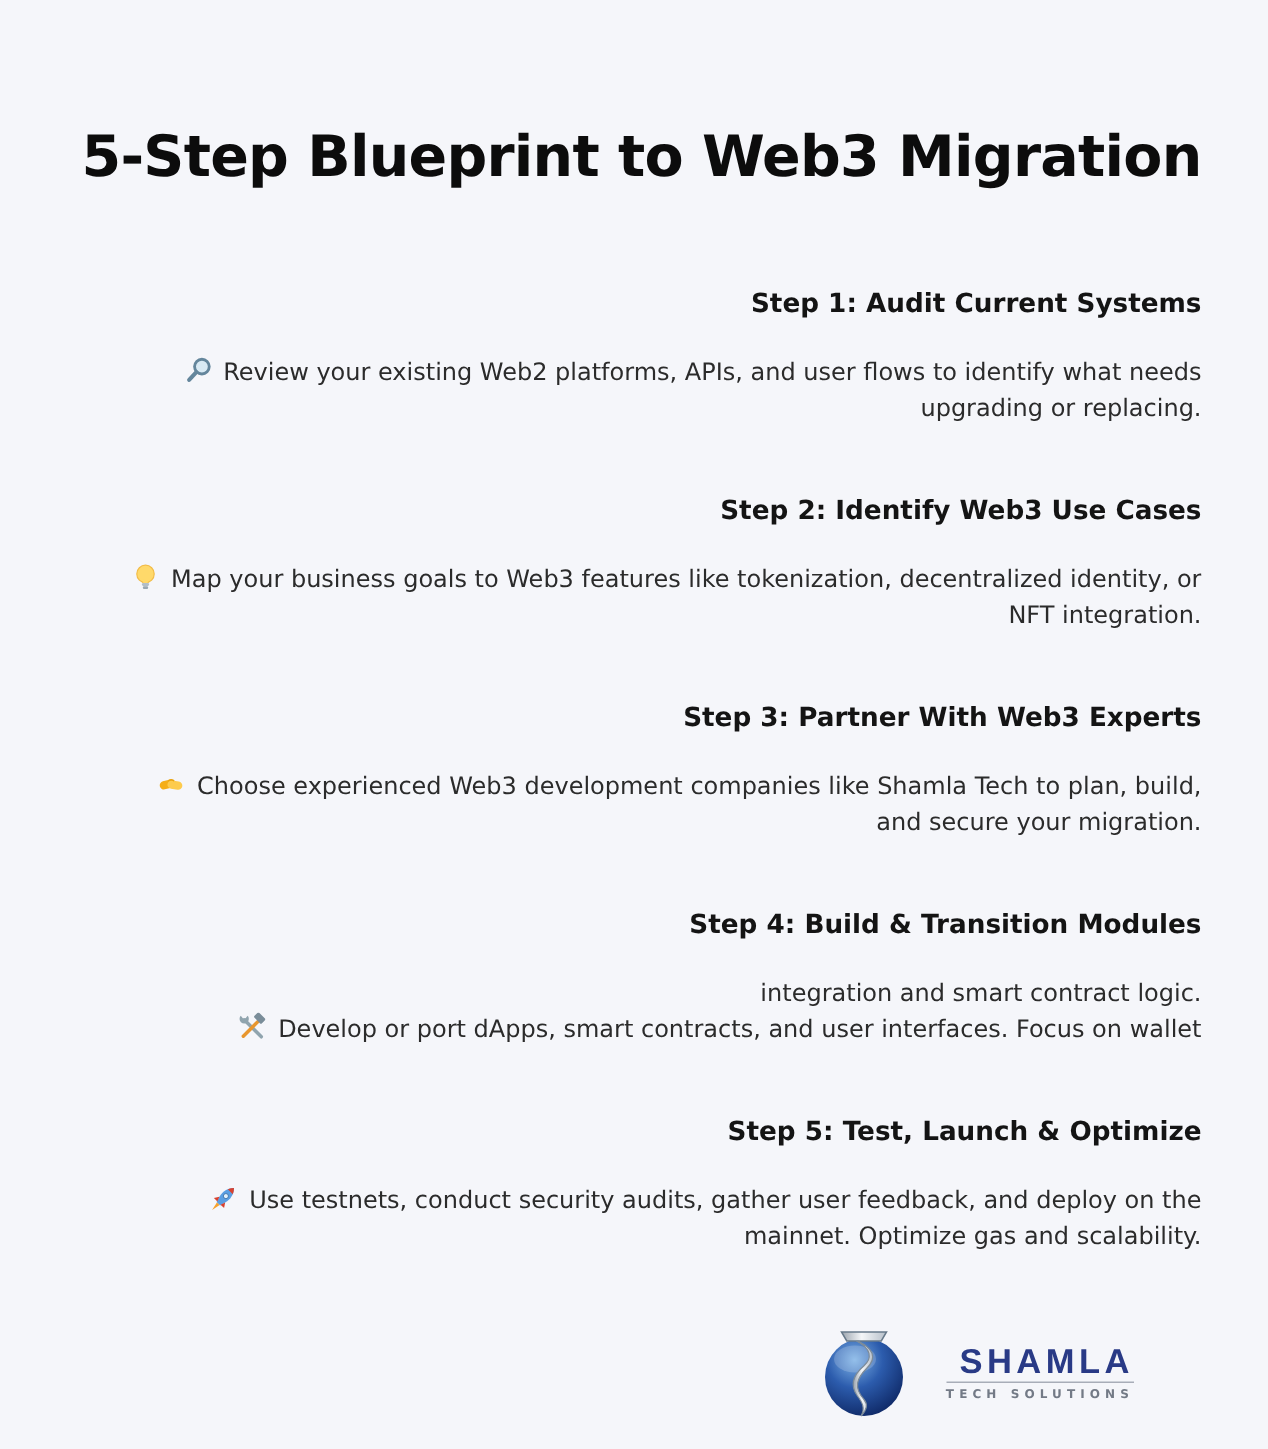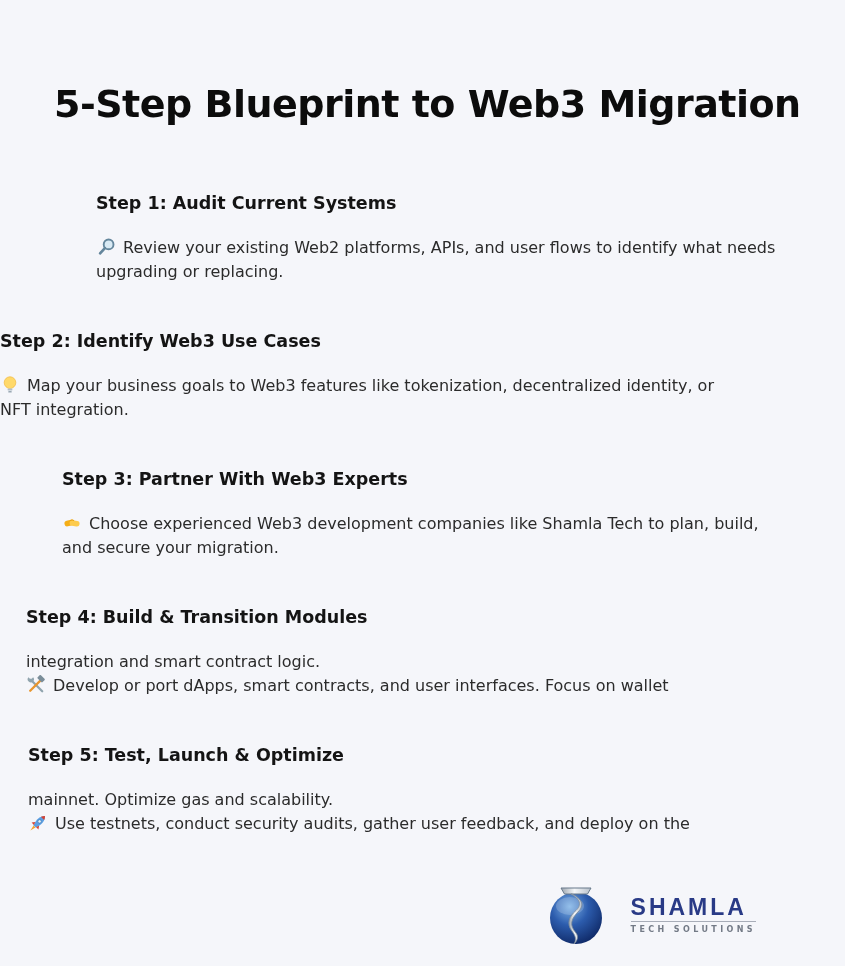--- a/index.html
+++ b/index.html
@@ -7,20 +7,21 @@
   body {
     font-family: "DejaVu Sans", "Liberation Sans", sans-serif;
     background: #f5f6fa;
   }
   .page {
     position: relative;
     width: 801px;
     height: 966px;
     background: #f5f6fa;
     overflow: hidden;
+    text-align: right;
   }
   .content { padding-top: 80px; }
   .page-title {
     margin-left: 54px;
     margin-bottom: 63px;
     font-size: 38px;
     line-height: 48px;
     font-weight: bold;
     letter-spacing: -0.5px;
     color: #0c0c0c;
@@ -154,33 +155,33 @@
               <rect x="11.6" y="1.4" width="7" height="4.6" rx="1" fill="#7a8d99" transform="rotate(45 15.1 3.7)"></rect>
             </svg>
           </span><span>Develop or port dApps, smart contracts, and user interfaces. Focus on wallet</span>
         </div>
       </div>
     </section>
 
     <section class="step step-5">
       <h2 class="step-heading">Step 5: Test, Launch &amp; Optimize</h2>
       <div class="desc">
-        <div class="desc-line">mainnet. Optimize gas and scalability.</div>
         <div class="desc-line">
           <span class="emoji">
             <svg viewBox="0 0 20 20">
               <path d="M17 3 C13 3 9.4 5.2 7.3 8.9 L5.4 12.3 L7.7 14.6 L11.1 12.7 C14.8 10.6 17 7 17 3 Z" fill="#5b9fe3"></path>
               <path d="M17 3 C15.6 3 14.2 3.3 12.9 3.8 L16.2 7.1 C16.7 5.8 17 4.4 17 3 Z" fill="#d8412f"></path>
               <circle cx="11.6" cy="8.4" r="1.7" fill="#e3f1fb" stroke="#3b71a8" stroke-width="0.6"></circle>
               <path d="M7.3 8.9 L3.6 9.6 L5.9 12 Z" fill="#d8412f"></path>
               <path d="M11.1 12.7 L10.4 16.4 L8 14.1 Z" fill="#d8412f"></path>
               <path d="M5.6 12.6 L2.4 17.6 L7.4 14.4 Z" fill="#f6a12c"></path>
             </svg>
           </span><span>Use testnets, conduct security audits, gather user feedback, and deploy on the</span>
         </div>
+        <div class="desc-line">mainnet. Optimize gas and scalability.</div>
       </div>
     </section>
 
   </div>
 
   <div class="logo">
     <div class="logo-icon">
       <svg width="62" height="64" viewBox="0 0 62 64">
         <defs>
           <radialGradient id="sphereG" cx="38%" cy="28%" r="80%">

